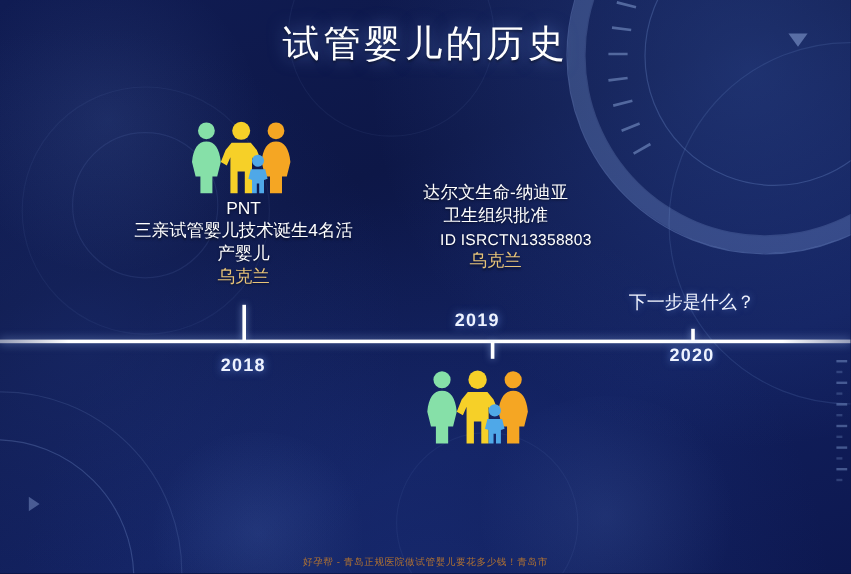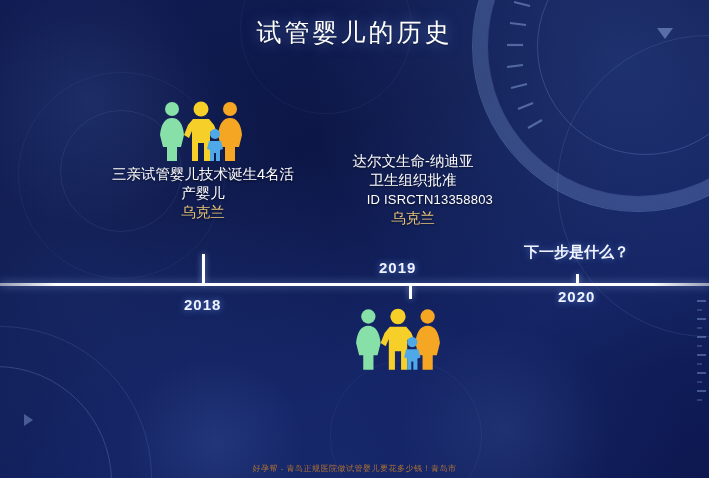--- a/index.html
+++ b/index.html
@@ -120,21 +120,21 @@
   .right-strip i:nth-child(odd) { width: 9px; }
   .right-strip i:nth-child(even) { width: 5px; opacity: .6; }
 
   
   .title {
     position: absolute;
     left: 0; right: 0;
     top: 16px;
     text-align: center;
     font-family: "DejaVu Serif", "Liberation Serif", serif;
-    font-size: 25px;
+    font-size: 31px;
     letter-spacing: 3px;
     color: #ffffff;
     font-weight: 400;
     text-shadow: 0 0 14px rgba(130,170,255,0.55), 0 1px 2px rgba(0,0,0,0.5);
   }
 
   
   .axis {
     position: absolute;
     left: 0;
@@ -184,21 +184,20 @@
     text-shadow: 0 0 4px rgba(0,0,0,0.6);
   }
   .nextq {
     position: absolute;
     left: 524px;
     top: 243px;
     font-size: 15px;
     color: #f2f5ff;
     white-space: nowrap;
     text-shadow: 0 0 6px rgba(120,165,255,0.5);
-    font-weight: bold;
   }
 
   
   .family { position: absolute; }
   .watermark {
     position: absolute;
     left: 0; right: 0;
     bottom: 3px;
     text-align: center;
     font-size: 8px;
@@ -288,20 +287,21 @@
       <path d="M74 17 C67 17 63 23 62 34 L65 46 L69 46 L69 60 L79 60 L79 46 L83 46 L86 34 C85 23 81 17 74 17 Z" fill="#f5a623"></path>
     </g>
 
     <g>
       <circle cx="59" cy="33" r="5" fill="#4fa8e8"></circle>
       <path d="M53 40 L65 40 L67 48 L64 49 L64 60 L60 60 L60 52 L58 52 L58 60 L54 60 L54 49 L51 48 Z" fill="#4fa8e8"></path>
     </g>
   </svg>
 
   <div class="blk center" style="left:84px;top:165px;width:238px;">
+    <div class="ln">PNT</div>
     <div class="ln">三亲试管婴儿技术诞生4名活</div>
     <div class="ln">产婴儿</div>
     <div class="ln gold">乌克兰</div>
   </div>
 
   <div class="blk center" style="left:333px;top:152px;width:160px;">
     <div class="ln">达尔文生命-纳迪亚</div>
     <div class="ln">卫生组织批准</div>
     <div class="ln mono" style="text-align:right;">ID ISRCTN13358803</div>
     <div class="ln gold">乌克兰</div>

